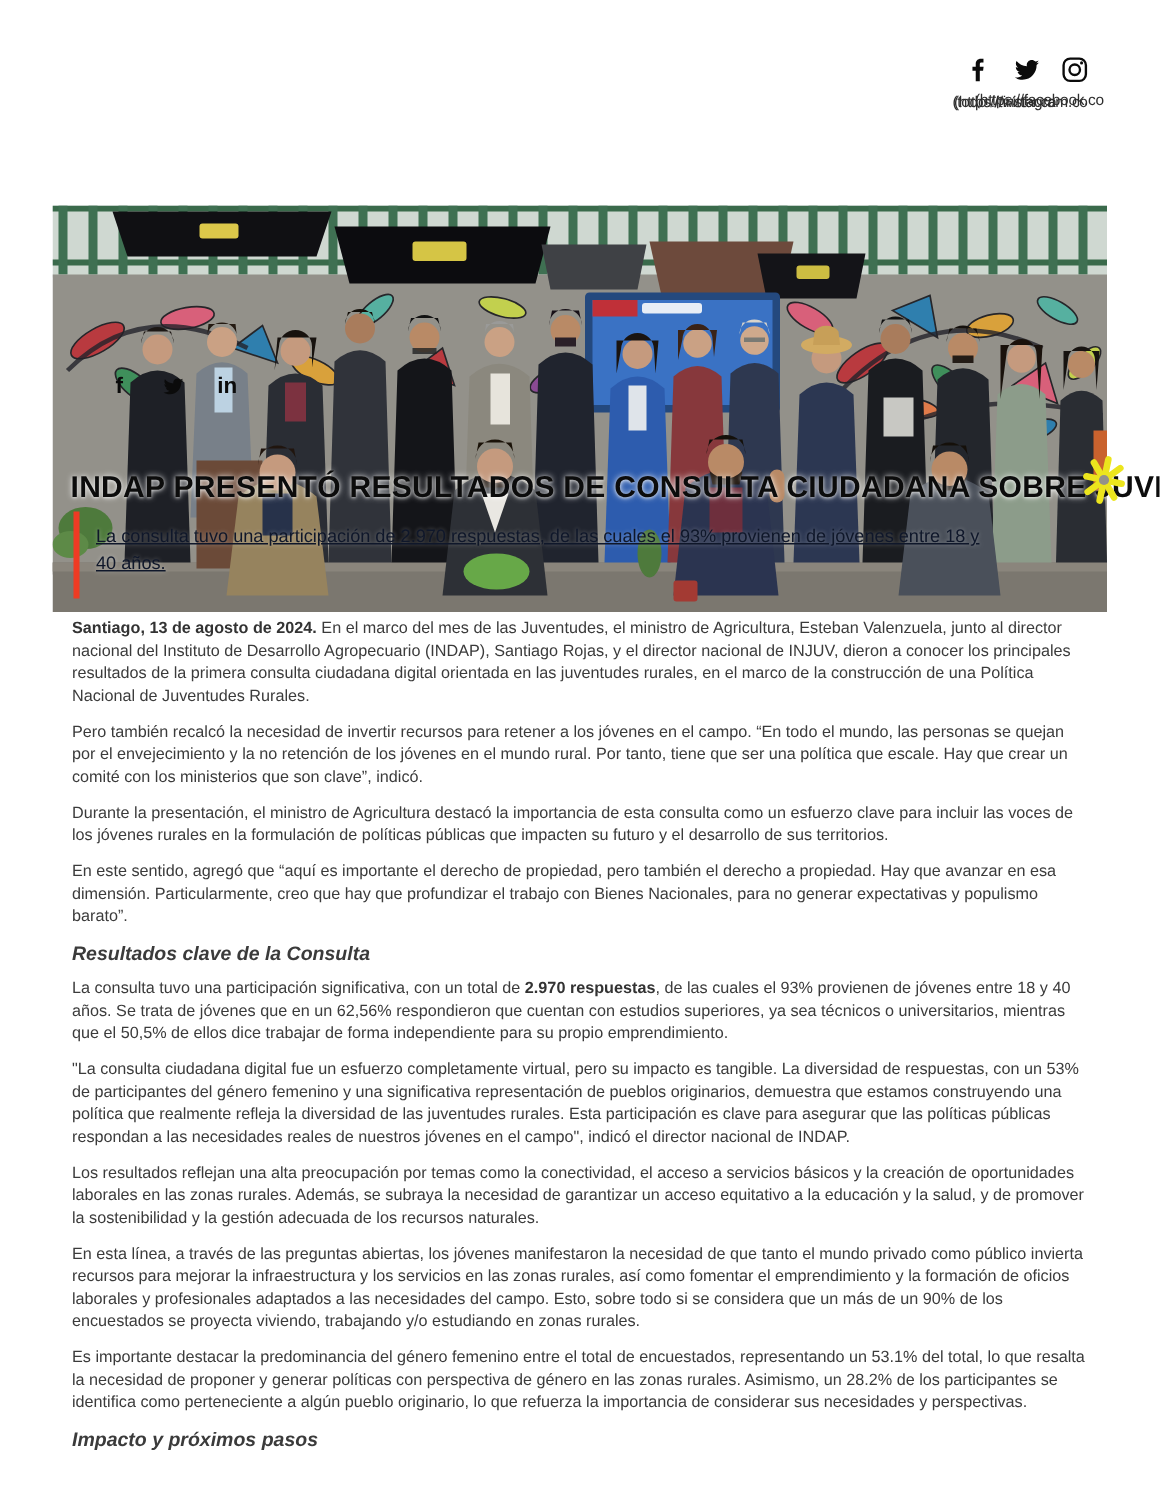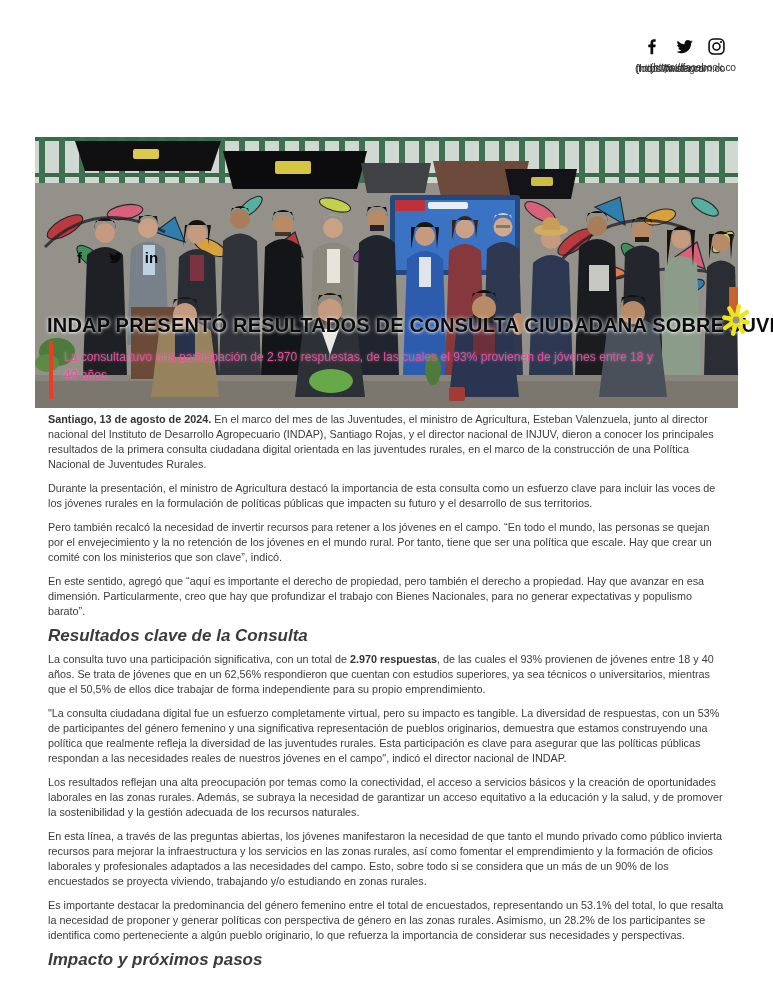--- a/index.html
+++ b/index.html
@@ -27,30 +27,31 @@
   .share-row .shicon{width:17px;height:17px;display:flex;align-items:center;justify-content:center;cursor:pointer;}
   .share-glyph{font-weight:bold;font-size:15px;color:#0b0b0b;line-height:1;}
   .hero-title{
     position:absolute;left:12px;top:164px;width:688px;
     font-size:20px;font-weight:bold;color:#0c0c0c;letter-spacing:0.2px;white-space:nowrap;
     text-shadow:0 0 4px rgba(255,255,255,.85),0 1px 2px rgba(255,255,255,.55);
   }
   .hero-sub{position:absolute;left:14px;top:204px;display:flex;}
   .sub-bar{width:4px;height:58px;background:#ee3b24;flex:0 0 4px;}
   .sub-text{
-    padding:7px 0 0 11px;width:600px;font-size:12.1px;line-height:18px;color:#ec4899;
+    padding:7px 0 0 11px;width:600px;font-size:12.1px;line-height:18px;color:#0f172a;
     text-shadow:0 0 3px rgba(255,255,255,.35);
+    text-decoration:underline;
   }
   .asterisk{position:absolute;left:686px;top:166px;width:30px;height:34px;}
 
   
   .article{position:absolute;top:412px;left:48px;width:678px;font-size:10.8px;line-height:15px;}
   .article p{margin:0 0 9px 0;}
   .article h3{
-    margin:2px 0 9px 0;font-size:17px;font-style:italic;font-weight:bold;color:#3b3b3b;
+    margin:2px 0 9px 0;font-size:13px;font-style:italic;font-weight:bold;color:#3b3b3b;
   }
   .article strong{color:#333;}
 </style>
 </head>
 <body>
 
 <div class="social-header">
   <div class="social-icons">
     <svg class="sicon" viewBox="0 0 24 24">
       <path fill="#0b0b0b" d="M15.6 3.6h-2c-2.4 0-3.9 1.6-3.9 4v2.2H7.2v3h2.5v8h3.1v-8h2.5l.4-3h-2.9V7.9c0-.9.3-1.4 1.4-1.4h1.4v-2.9z"></path>
@@ -284,22 +285,22 @@
       <line x1="3" y1="17" x2="27" y2="17" stroke="#ece51d"></line>
       <line x1="6" y1="7" x2="24" y2="27" stroke="#ece51d"></line>
       <line x1="24" y1="7" x2="6" y2="27" stroke="#ece51d"></line>
     </g>
     <circle cx="15" cy="17" r="3.4" fill="#93918a"></circle>
   </svg>
 </div>
 
 <main class="article">
     <p><strong>Santiago, 13 de agosto de 2024.</strong><span> En el marco del mes de las Juventudes, el ministro de Agricultura, Esteban Valenzuela, junto al director nacional del Instituto de Desarrollo Agropecuario (INDAP), Santiago Rojas, y el director nacional de INJUV, dieron a conocer los principales resultados de la primera consulta ciudadana digital orientada en las juventudes rurales, en el marco de la construcción de una Política Nacional de Juventudes Rurales.</span></p>
+    <p><span>Pero también recalcó la necesidad de invertir recursos para retener a los jóvenes en el campo. “En todo el mundo, las personas se quejan por el envejecimiento y la no retención de los jóvenes en el mundo rural. Por tanto, tiene que ser una política que escale. Hay que crear un comité con los ministerios que son clave”, indicó.</span></p>
     <p><span>Durante la presentación, el ministro de Agricultura destacó la importancia de esta consulta como un esfuerzo clave para incluir las voces de los jóvenes rurales en la formulación de políticas públicas que impacten su futuro y el desarrollo de sus territorios.</span></p>
-    <p><span>Pero también recalcó la necesidad de invertir recursos para retener a los jóvenes en el campo. “En todo el mundo, las personas se quejan por el envejecimiento y la no retención de los jóvenes en el mundo rural. Por tanto, tiene que ser una política que escale. Hay que crear un comité con los ministerios que son clave”, indicó.</span></p>
     <p><span>En este sentido, agregó que “aquí es importante el derecho de propiedad, pero también el derecho a propiedad. Hay que avanzar en esa dimensión. Particularmente, creo que hay que profundizar el trabajo con Bienes Nacionales, para no generar expectativas y populismo barato”.</span></p>
     <h3><span>Resultados clave de la Consulta</span></h3>
     <p><span>La consulta tuvo una participación significativa, con un total de </span><strong>2.970 respuestas</strong><span>, de las cuales el 93% provienen de jóvenes entre 18 y 40 años. Se trata de jóvenes que en un 62,56% respondieron que cuentan con estudios superiores, ya sea técnicos o universitarios, mientras que el 50,5% de ellos dice trabajar de forma independiente para su propio emprendimiento.</span></p>
     <p><span>"La consulta ciudadana digital fue un esfuerzo completamente virtual, pero su impacto es tangible. La diversidad de respuestas, con un 53% de participantes del género femenino y una significativa representación de pueblos originarios, demuestra que estamos construyendo una política que realmente refleja la diversidad de las juventudes rurales. Esta participación es clave para asegurar que las políticas públicas respondan a las necesidades reales de nuestros jóvenes en el campo", indicó el director nacional de INDAP.</span></p>
     <p><span>Los resultados reflejan una alta preocupación por temas como la conectividad, el acceso a servicios básicos y la creación de oportunidades laborales en las zonas rurales. Además, se subraya la necesidad de garantizar un acceso equitativo a la educación y la salud, y de promover la sostenibilidad y la gestión adecuada de los recursos naturales.</span></p>
     <p><span>En esta línea, a través de las preguntas abiertas, los jóvenes manifestaron la necesidad de que tanto el mundo privado como público invierta recursos para mejorar la infraestructura y los servicios en las zonas rurales, así como fomentar el emprendimiento y la formación de oficios laborales y profesionales adaptados a las necesidades del campo. Esto, sobre todo si se considera que un más de un 90% de los encuestados se proyecta viviendo, trabajando y/o estudiando en zonas rurales.</span></p>
     <p><span>Es importante destacar la predominancia del género femenino entre el total de encuestados, representando un 53.1% del total, lo que resalta la necesidad de proponer y generar políticas con perspectiva de género en las zonas rurales. Asimismo, un 28.2% de los participantes se identifica como perteneciente a algún pueblo originario, lo que refuerza la importancia de considerar sus necesidades y perspectivas.</span></p>
     <h3><span>Impacto y próximos pasos</span></h3>
   </main>
 

